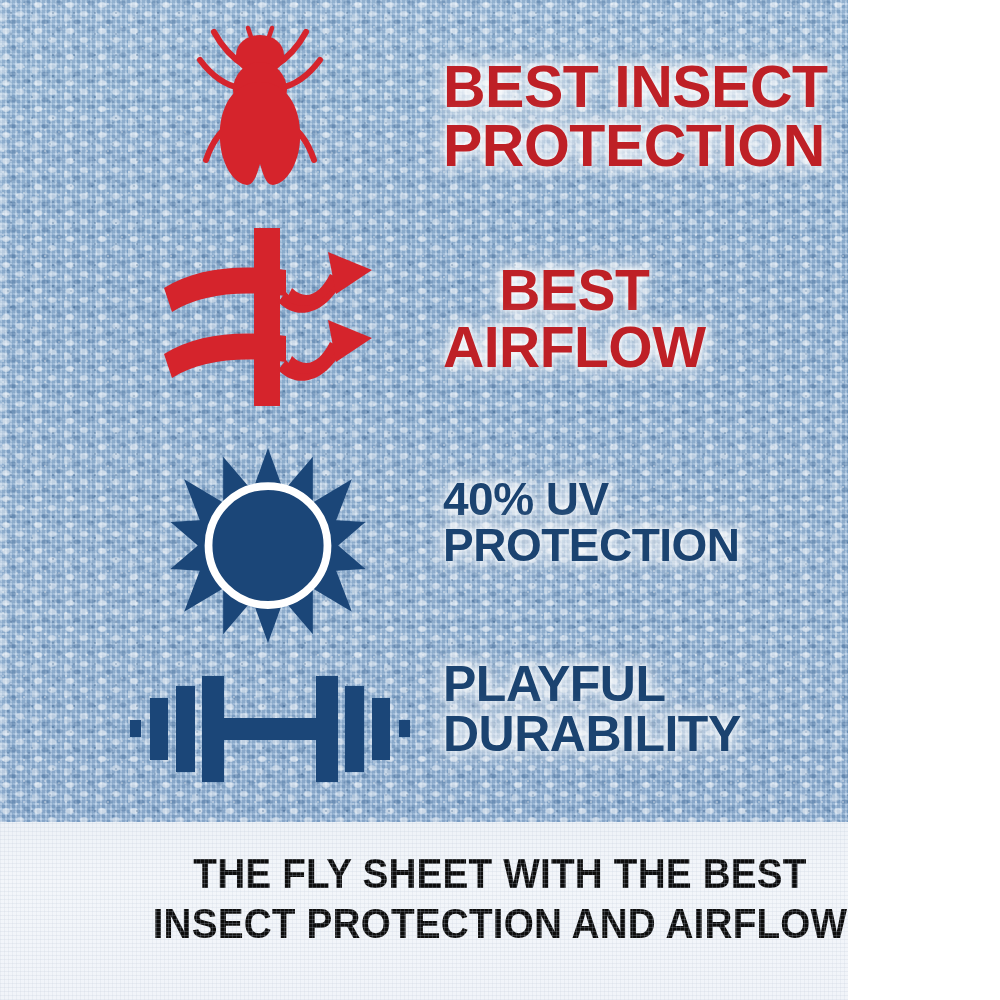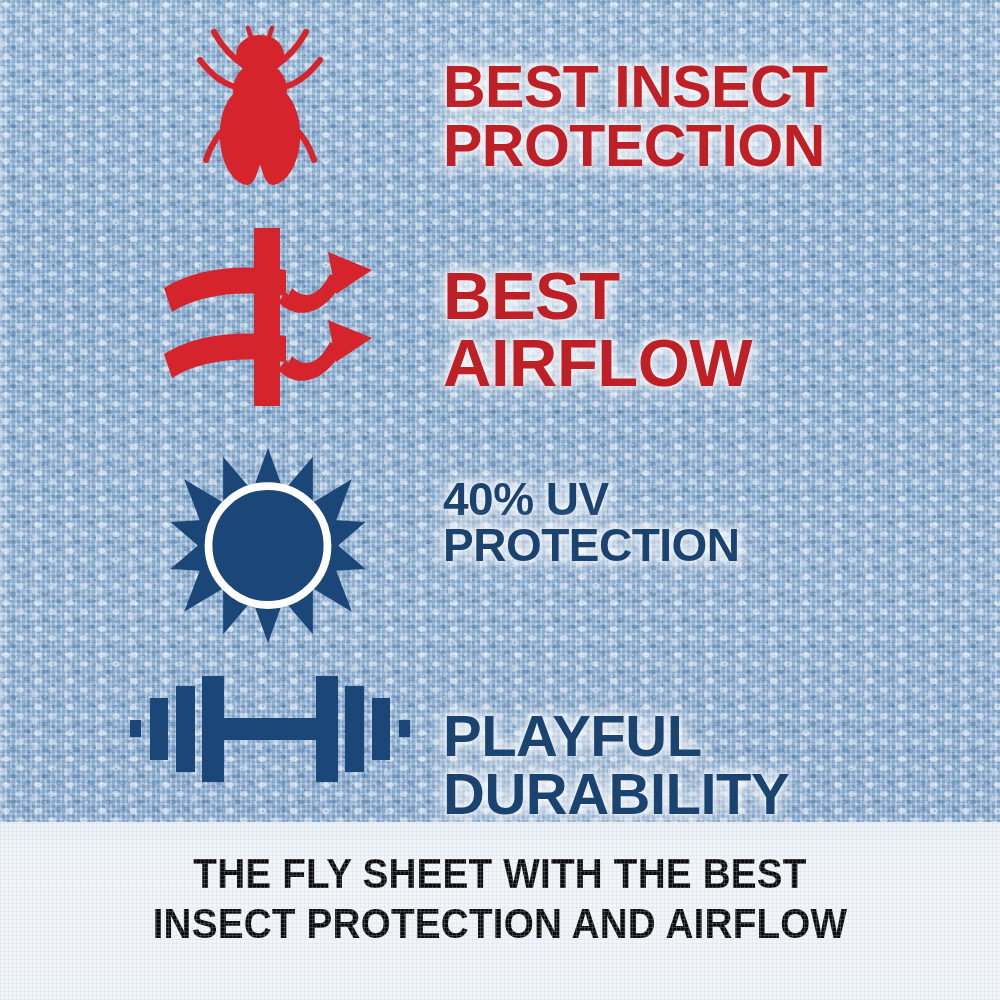--- a/index.html
+++ b/index.html
@@ -2,21 +2,21 @@
 <html><head>
 <meta charset="utf-8">
 <style>
   html,body{margin:0;padding:0;}
   body{
     width:1000px;height:1000px;overflow:hidden;
     font-family:"Liberation Sans", sans-serif;
     background:#ffffff;
   }
   #poster{
-    position:relative;width:1000px;height:1000px;overflow:hidden;
+    position:relative;width:848px;height:1000px;overflow:hidden;
     background:#7dd3fc;
   }
 
   
   .fabric{
     position:absolute;left:0;top:0;width:1000px;height:822px;
     background-color:#9dbcdc;
     background-image:
       radial-gradient(ellipse 7px 5px at 6px 5px, rgba(255,255,255,.55) 0 45%, rgba(255,255,255,0) 72%),
       radial-gradient(ellipse 7px 5px at 20px 14px, rgba(255,255,255,.45) 0 45%, rgba(255,255,255,0) 72%),
@@ -72,23 +72,23 @@
     text-shadow:
       0 0 7px rgba(255,255,255,.95),
       0 0 14px rgba(255,255,255,.85),
       0 0 22px rgba(255,255,255,.6),
       0 0 30px rgba(255,255,255,.4);
   }
   .red{color:#BE2026;}
   .navy{color:#1B4370;}
 
   .t1{left:443px;top:58px;font-size:59px;}
-  .t2{left:443px;top:262px;font-size:67px;}
+  .t2{left:443px;top:262px;font-size:57px;text-align:center;}
   .t3{left:443px;top:476px;font-size:46px;}
-  .t4{left:443px;top:659px;font-size:58px;margin-top:48px;}
+  .t4{left:443px;top:659px;font-size:50px;}
 
   
   .icon-box{position:absolute;}
   #fly-icon-box{left:190px;top:22px;width:140px;height:175px;}
   #airflow-icon-box{left:160px;top:226px;width:230px;height:182px;}
   #sun-icon-box{left:168px;top:448px;width:200px;height:195px;}
   #dumbbell-icon-box{left:130px;top:668px;width:280px;height:120px;}
 
   svg{display:block;overflow:visible;}
 </style>

